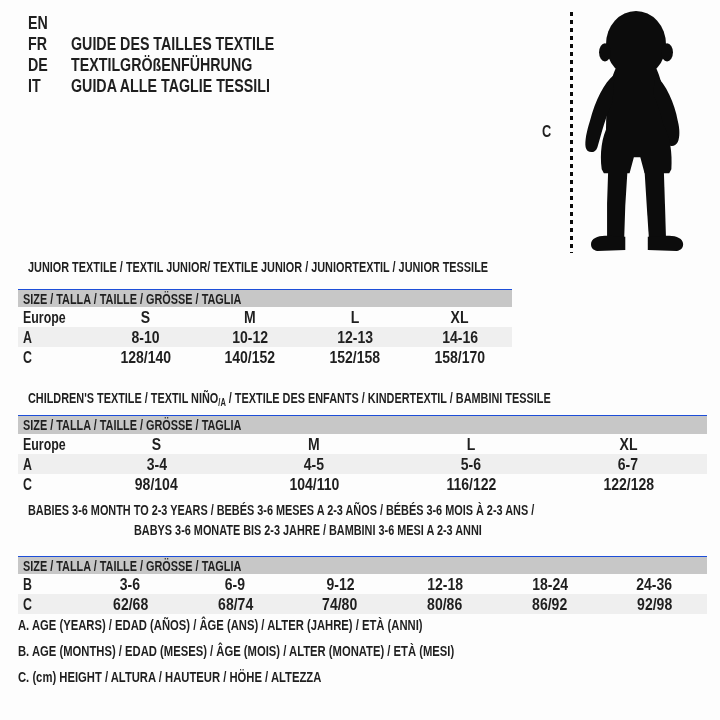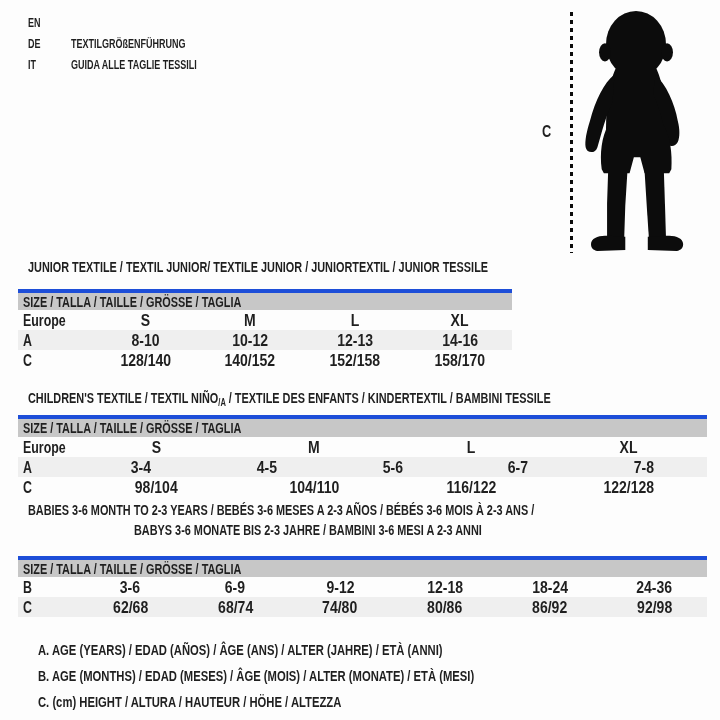--- a/index.html
+++ b/index.html
@@ -11,63 +11,67 @@
     -webkit-font-smoothing:antialiased;
   }
   .page{position:relative;width:720px;height:720px;overflow:hidden;background:#fdfdfd;}
 
   
   .cx{display:inline-block;transform:scaleX(.75);transform-origin:0 50%;white-space:nowrap;}
   .cxc{display:inline-block;transform:scaleX(.85);transform-origin:50% 50%;white-space:nowrap;}
 
   
   .lang-list{position:absolute;left:28px;top:12px;}
-  .lang-row{display:flex;align-items:center;height:21px;font-weight:700;font-size:12px;}
+  .lang-row{display:flex;align-items:center;height:21px;font-weight:700;font-size:19px;}
   .lang-code{width:43px;flex:0 0 43px;}
 
   
   .figure{position:absolute;left:540px;top:6px;width:178px;height:252px;}
   .height-line{
     position:absolute;left:30px;top:6px;width:3px;height:241px;
     background:repeating-linear-gradient(to bottom,var(--ink,#0c0c0c) 0 4px,transparent 4px 8px);
   }
   .height-label{position:absolute;left:2px;top:116px;font-weight:700;font-size:17px;}
   .silhouette{position:absolute;left:36px;top:2px;}
   .silhouette path,.silhouette ellipse{fill:var(--ink,#0c0c0c);}
 
   
   .sec-heading{position:absolute;left:28px;font-weight:700;font-size:14.5px;line-height:20px;white-space:nowrap;text-align:center;}
   .sub{font-size:10px;vertical-align:-3px;}
 
   
   .size-table{position:absolute;left:18px;}
   .size-bar{
     height:17px;display:flex;align-items:center;padding-left:5px;
-    background:var(--bar,#c7c7c7);border-top:4px solid #1d4ed8;
+    background:var(--bar,#c7c7c7);border-top:1px solid #1d4ed8;
     font-weight:700;font-size:14.5px;
   }
   .trow{display:flex;align-items:center;height:20px;font-weight:700;font-size:16.5px;}
   .trow.shade{background:var(--shade,#efefef);}
   .tlabel{padding-left:5px;flex:0 0 auto;}
   .w75{width:70px;}
   .w60{width:55px;}
   .tcell{flex:1 1 0;text-align:center;}
 
   
-  .notes{position:absolute;left:18px;top:636px;margin-left:20px;}
+  .notes{position:absolute;left:18px;top:611px;}
   .note-line{height:26px;display:flex;align-items:center;font-weight:700;font-size:15px;}
 </style>
 </head>
 <body>
 
 <div class="page">
 
   <div class="lang-list">
     <div class="lang-row">
       <span class="lang-code"><span class="cx">EN</span></span>
+    </div>
+    <div class="lang-row">
+      <span class="lang-code"><span class="cx">FR</span></span>
+      <span class="lang-label"><span class="cx">GUIDE DES TAILLES TEXTILE</span></span>
     </div>
     <div class="lang-row">
       <span class="lang-code"><span class="cx">DE</span></span>
       <span class="lang-label"><span class="cx">TEXTILGRÖßENFÜHRUNG</span></span>
     </div>
     <div class="lang-row">
       <span class="lang-code"><span class="cx">IT</span></span>
       <span class="lang-label"><span class="cx">GUIDA ALLE TAGLIE TESSILI</span></span>
     </div>
   </div>
@@ -133,21 +137,20 @@
       <span class="tcell"><span class="cxc">M</span></span>
       <span class="tcell"><span class="cxc">L</span></span>
       <span class="tcell"><span class="cxc">XL</span></span>
     </div>
     <div class="trow shade">
       <span class="tlabel w60"><span class="cx">A</span></span>
       <span class="tcell"><span class="cxc">3-4</span></span>
       <span class="tcell"><span class="cxc">4-5</span></span>
       <span class="tcell"><span class="cxc">5-6</span></span>
       <span class="tcell"><span class="cxc">6-7</span></span>
-      <span class="tcell"><span class="cxc">7-8</span></span>
     </div>
     <div class="trow">
       <span class="tlabel w60"><span class="cx">C</span></span>
       <span class="tcell"><span class="cxc">98/104</span></span>
       <span class="tcell"><span class="cxc">104/110</span></span>
       <span class="tcell"><span class="cxc">116/122</span></span>
       <span class="tcell"><span class="cxc">122/128</span></span>
     </div>
   </div>
 

